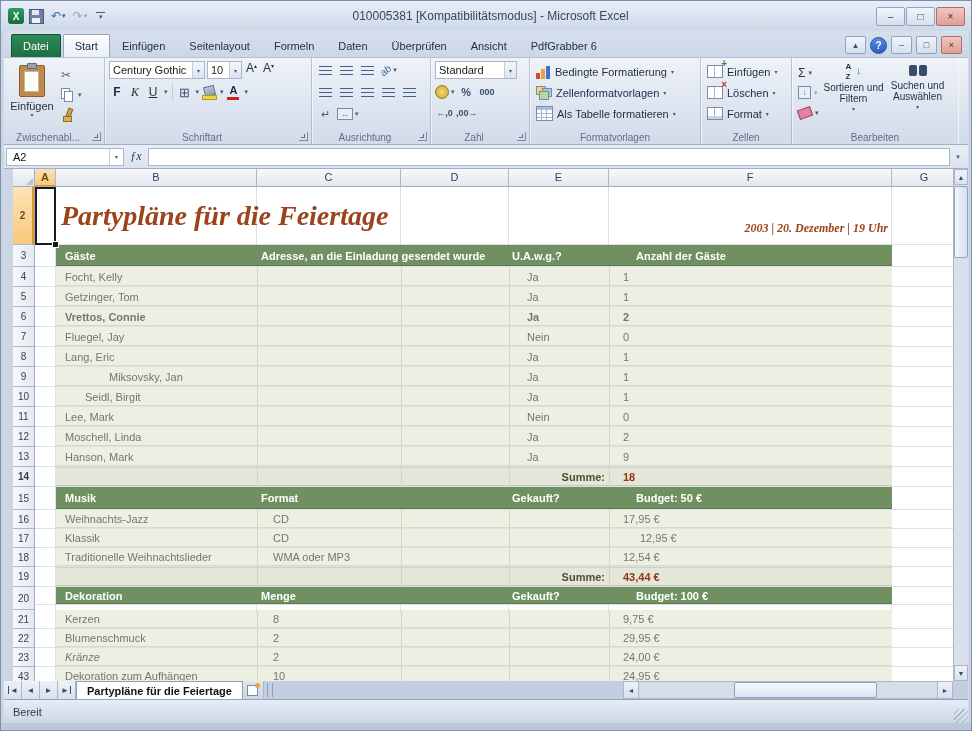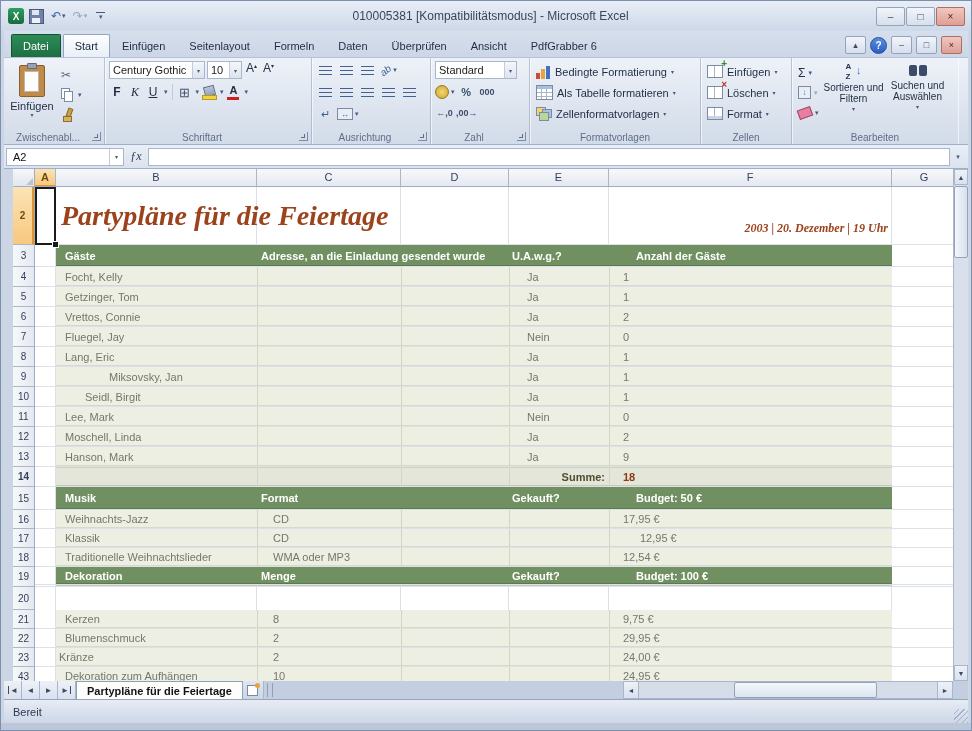--- a/index.html
+++ b/index.html
@@ -401,31 +401,31 @@
       <div class="stybtn">
         <span class="ic-cond">
             <i></i>
             <i></i>
             <i></i>
           </span>
         <span class="cap">Bedingte Formatierung</span>
           <span class="caret">▾</span>
       </div>
       <div class="stybtn">
-        <span class="ic-table"></span>
-        <span class="cap">Als Tabelle formatieren</span>
-          <span class="caret">▾</span>
-      </div>
-      <div class="stybtn">
         <span class="ic-cellstyles">
             <i></i>
             <i></i>
             <i></i>
           </span>
         <span class="cap">Zellenformatvorlagen</span>
+          <span class="caret">▾</span>
+      </div>
+      <div class="stybtn">
+        <span class="ic-table"></span>
+        <span class="cap">Als Tabelle formatieren</span>
           <span class="caret">▾</span>
       </div>
       <div class="glabel" style="right:0">Formatvorlagen</div>
     </div>
 
     <div class="rgroup" style="width:82px">
       <div class="stybtn">
           <span class="ic-cellbase ins"></span>
           <span class="cap">Einfügen</span>
           <span class="caret">▾</span>
@@ -553,21 +553,21 @@
         <div class="grow t-data" style="top: 100px; height: 20px;">
           <div class="fill" style="left: 21px; width: 836px;"></div>
           <div class="inline" style="left: 222px;"></div>
           <div class="inline" style="left: 366px;"></div>
           <div class="inline" style="left: 474px;"></div>
           <div class="inline" style="left: 574px;"></div>
           <div class="cspan" style="left: 30px;">Getzinger, Tom</div>
           <div class="cspan" style="left: 492px;">Ja</div>
           <div class="cspan" style="left: 588px;">1</div>
         </div>
-        <div class="grow t-data" style="top: 120px; height: 20px;">
+        <div class="grow t-data" style="top: 120px; height: 20px; font-weight: bold;">
           <div class="fill" style="left: 21px; width: 836px;"></div>
           <div class="inline" style="left: 222px;"></div>
           <div class="inline" style="left: 366px;"></div>
           <div class="inline" style="left: 474px;"></div>
           <div class="inline" style="left: 574px;"></div>
           <div class="cspan" style="left: 30px;">Vrettos, Connie</div>
           <div class="cspan" style="left: 492px;">Ja</div>
           <div class="cspan" style="left: 588px;">2</div>
         </div>
         <div class="grow t-data" style="top: 140px; height: 20px;">
@@ -688,21 +688,21 @@
         </div>
         <div class="grow t-sum" style="top: 380px; height: 20px;">
           <div class="fill" style="left: 21px; width: 836px;"></div>
           <div class="inline" style="left: 222px;"></div>
           <div class="inline" style="left: 366px;"></div>
           <div class="inline" style="left: 474px;"></div>
           <div class="inline" style="left: 574px;"></div>
           <div class="cspan sumlabel" style="left: 474px; width: 96px;">Summe:</div>
           <div class="cspan sumval" style="left: 588px;">43,44 €</div>
         </div>
-        <div class="grow t-head" style="top: 380px; height: 18px;">
+        <div class="grow t-head" style="top: 400px; height: 18px;">
           <div class="fill" style="left: 21px; width: 836px;"></div>
           <div class="cspan" style="left: 30px;">Dekoration</div>
           <div class="cspan" style="left: 226px;">Menge</div>
           <div class="cspan" style="left: 477px;">Gekauft?</div>
           <div class="cspan" style="left: 601px;">Budget: 100 €</div>
         </div>
         <div class="grow t-data" style="top: 423px; height: 19px;">
           <div class="fill" style="left: 21px; width: 836px;"></div>
           <div class="inline" style="left: 222px;"></div>
           <div class="inline" style="left: 366px;"></div>
@@ -721,21 +721,21 @@
           <div class="cspan" style="left: 30px;">Blumenschmuck</div>
           <div class="cspan" style="left: 238px;">2</div>
           <div class="cspan" style="left: 588px;">29,95 €</div>
         </div>
         <div class="grow t-data" style="top: 461px; height: 19px;">
           <div class="fill" style="left: 21px; width: 836px;"></div>
           <div class="inline" style="left: 222px;"></div>
           <div class="inline" style="left: 366px;"></div>
           <div class="inline" style="left: 474px;"></div>
           <div class="inline" style="left: 574px;"></div>
-          <div class="cspan" style="left: 24px;">Kränze</div>
+          <div class="cspan" style="left: 30px; font-style: italic;">Kränze</div>
           <div class="cspan" style="left: 238px;">2</div>
           <div class="cspan" style="left: 588px;">24,00 €</div>
         </div>
         <div class="grow t-data" style="top: 480px; height: 19px;">
           <div class="fill" style="left: 21px; width: 836px;"></div>
           <div class="inline" style="left: 222px;"></div>
           <div class="inline" style="left: 366px;"></div>
           <div class="inline" style="left: 474px;"></div>
           <div class="inline" style="left: 574px;"></div>
           <div class="cspan" style="left: 30px;">Dekoration zum Aufhängen</div>

